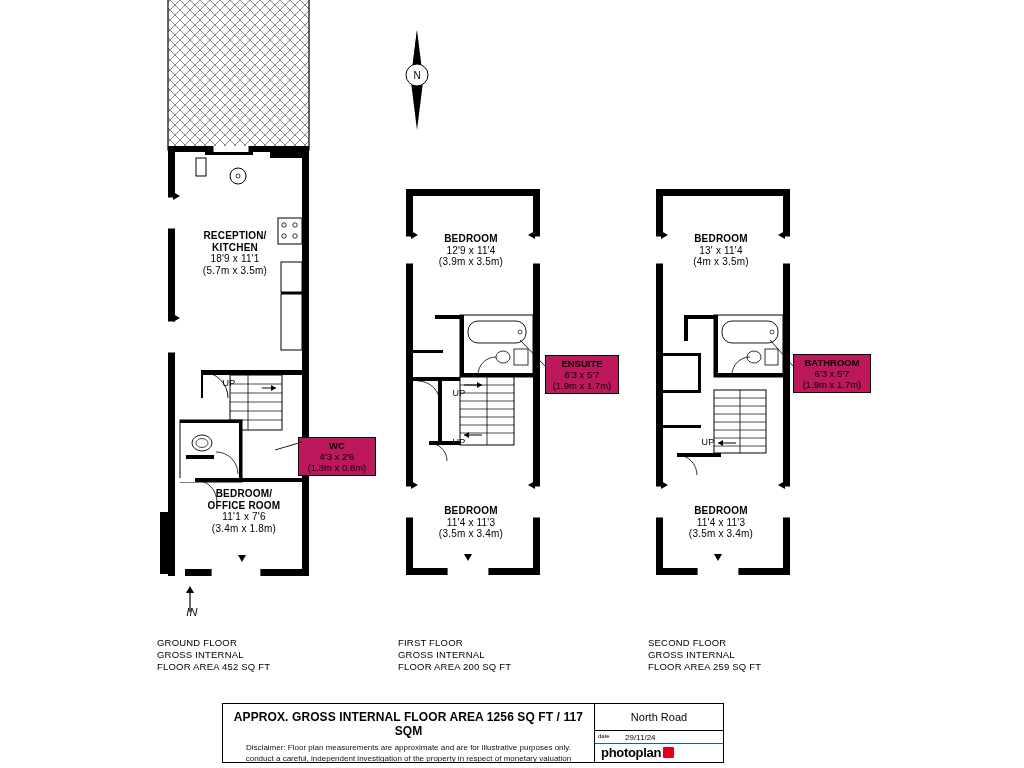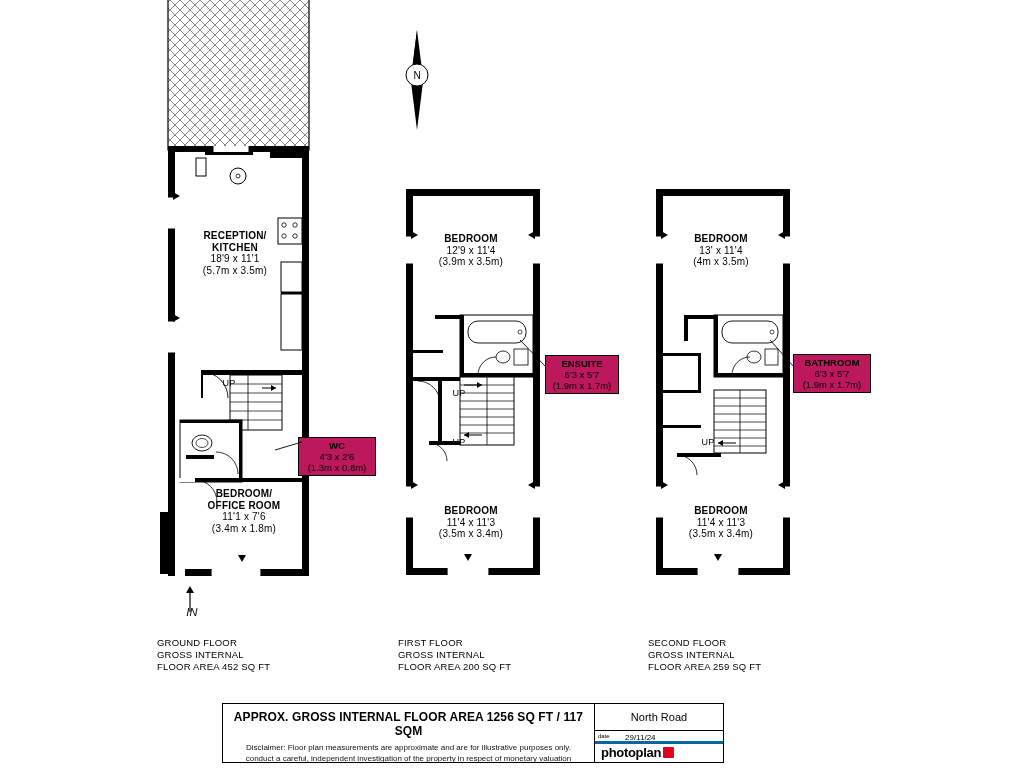--- a/index.html
+++ b/index.html
@@ -374,21 +374,21 @@
   <div class="disclaimer-box" style="left:222px;top:703px;width:500px;height:58px;">
     <div style="position:absolute;left:0;top:0;width:372px;height:58px;border-right:1px solid #000;box-sizing:border-box;">
       <div class="disc-title" style="padding-top:6px;">APPROX. GROSS INTERNAL FLOOR AREA 1256 SQ FT / 117 SQM</div>
       <div class="disc-body" style="padding:4px 6px 0 6px;">
         <div>Disclaimer: Floor plan measurements are approximate and are for illustrative purposes only.</div>
         <div>conduct a careful, independent investigation of the property in respect of monetary valuation</div>
       </div>
     </div>
     <div style="position:absolute;left:372px;top:0;width:128px;height:58px;">
       <div class="addr" style="padding-top:7px;">North Road</div>
-      <div style="position:absolute;left:0;top:26px;width:128px;height:14px;border-top:1px solid #000;border-bottom:3px solid #0369a1;box-sizing:border-box;">
+      <div style="position:absolute;left:0;top:26px;width:128px;height:14px;border-top:1px solid #000;border-bottom:1px solid #0369a1;box-sizing:border-box;">
         <span class="datecell" style="position:absolute;left:3px;top:2px;">date</span>
         <span class="datecell" style="position:absolute;left:30px;top:1.5px;font-size:8px;">29/11/24</span>
       </div>
       <div style="position:absolute;left:6px;top:39px;">
         <span class="logo">photoplan</span><span class="logomark"></span>
       </div>
     </div>
   </div>
 
 </div>

